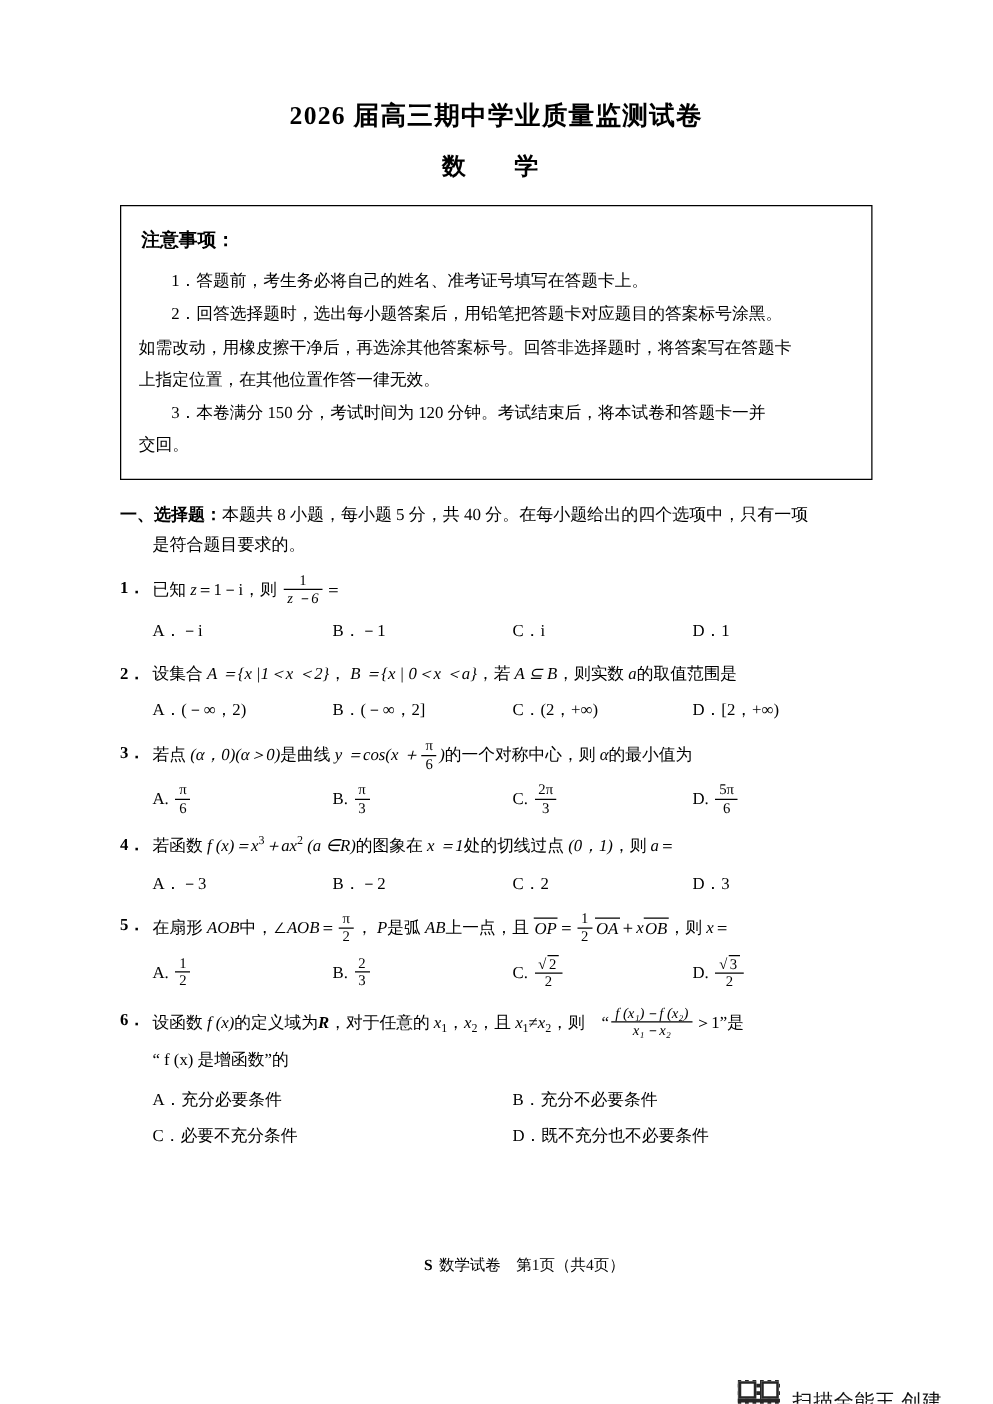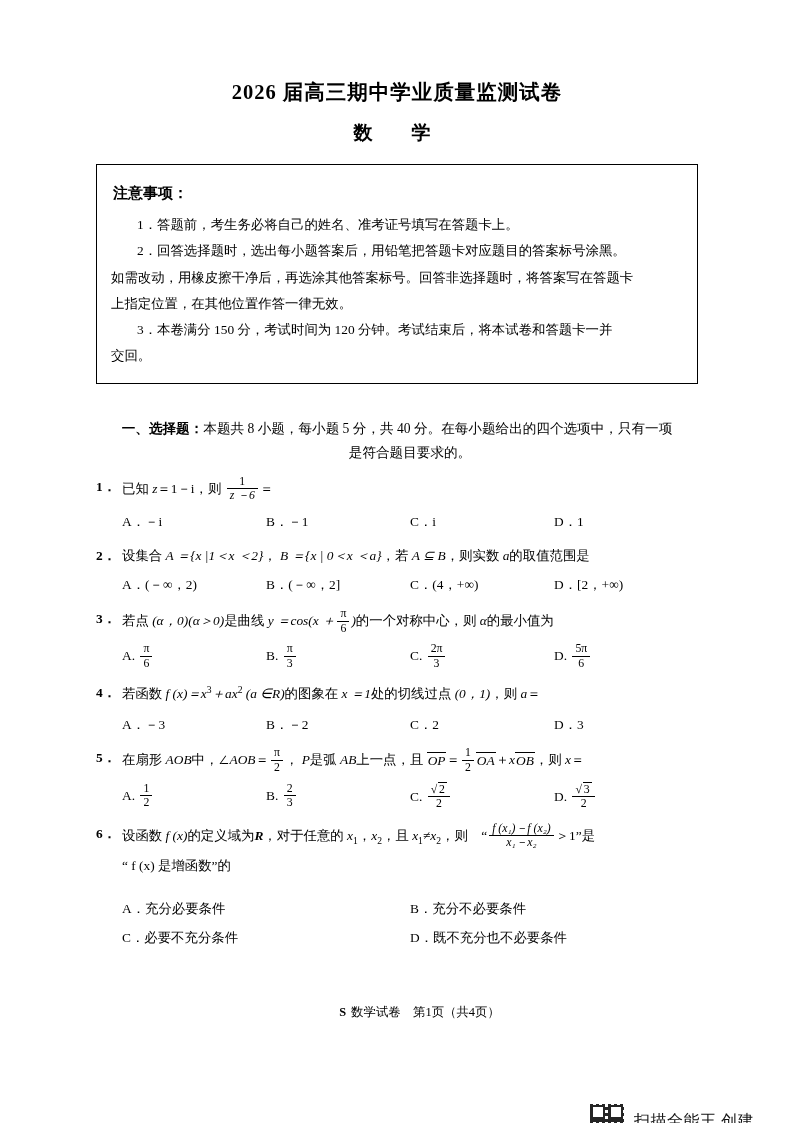--- a/index.html
+++ b/index.html
@@ -39,40 +39,39 @@
   .doc-subject {
     text-align: center;
     font-size: 19px;
     font-weight: bold;
     letter-spacing: 10px;
     margin: 0 0 18px 0;
   }
   .notice-box {
     border: 1px solid #000;
     padding: 12px 14px 14px 14px;
-    margin-bottom: 33px;
+    margin-bottom: 16px;
     line-height: 1.95;
     font-size: 13.4px;
   }
   .notice-title {
     font-weight: bold;
     font-size: 15px;
     margin: 2px 0 4px 2px;
   }
   .notice-item {
     text-indent: 26px;
     font-size: 13.4px;
   }
   .notice-item.cont { text-indent: 0; }
 
   .section-head {
     font-size: 13.6px;
     line-height: 1.75;
     margin: 6px 0 2px 0;
-    text-align: center;
   }
   .section-head b { font-weight: bold; }
   .section-head .ind { display:block; text-indent: 26px; }
 
   .q {
     margin-top: 11px;
     font-size: 13.4px;
     line-height: 1.7;
     position: relative;
     padding-left: 26px;
@@ -212,21 +211,21 @@
       <span class="q-stem">
         <span>设集合</span>
         <span class="it">A ＝{x |1＜x ＜2}</span><span>，</span>
         <span class="it">B ＝{x | 0＜x ＜a}</span><span>，若</span>
         <span class="it">A ⊆ B</span><span>，则实数</span>
         <span class="it">a</span><span>的取值范围是</span>
       </span>
       <div class="opts four">
         <div class="opt">A．(－∞，2)</div>
         <div class="opt">B．(－∞，2]</div>
-        <div class="opt">C．(4，+∞)</div>
+        <div class="opt">C．(2，+∞)</div>
         <div class="opt">D．[2，+∞)</div>
       </div>
     </div>
 
     <div class="q">
       <span class="q-num">3．</span>
       <span class="q-stem">
         <span>若点</span>
         <span class="it">(α，0)(α＞0)</span><span>是曲线</span>
         <span class="it">y ＝cos(x ＋</span><span class="frac"><span class="num">π</span><span class="den">6</span></span><span class="it">)</span><span>的一个对称中心，则</span>
@@ -301,21 +300,21 @@
 
     <div class="q">
       <span class="q-num">6．</span>
       <span class="q-stem">
         <span>设函数</span>
         <span class="it">f (x)</span><span>的定义域为</span><b class="it">R</b><span>，对于任意的</span>
         <span class="it">x</span><sub class="e">1</sub><span>，</span><span class="it">x</span><sub class="e">2</sub><span>，且</span>
         <span class="it">x</span><sub class="e">1</sub><span>≠</span><span class="it">x</span><sub class="e">2</sub><span>，则　“</span><span class="frac"><span class="num it">f (x₁)－f (x₂)</span><span class="den it">x₁－x₂</span></span><span>＞1</span><span>”是</span>
         <span class="q-stem" style="display:block;margin-top:4px;">“ f (x) 是增函数”的</span>
       </span>
-      <div class="opts two" style="margin-top:20px;">
+      <div class="opts two" style="margin-top:9px;">
         <div class="opt">A．充分必要条件</div>
         <div class="opt">B．充分不必要条件</div>
       </div>
       <div class="opts two" style="margin-top:7px;">
         <div class="opt">C．必要不充分条件</div>
         <div class="opt">D．既不充分也不必要条件</div>
       </div>
     </div>
 
   </div>

